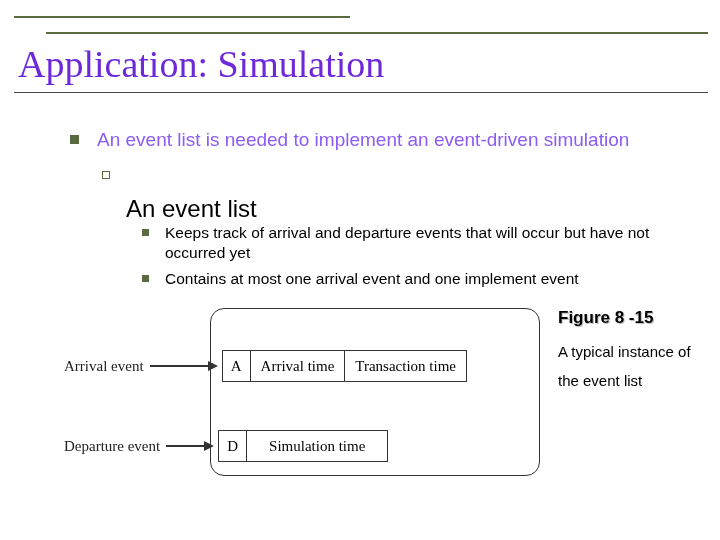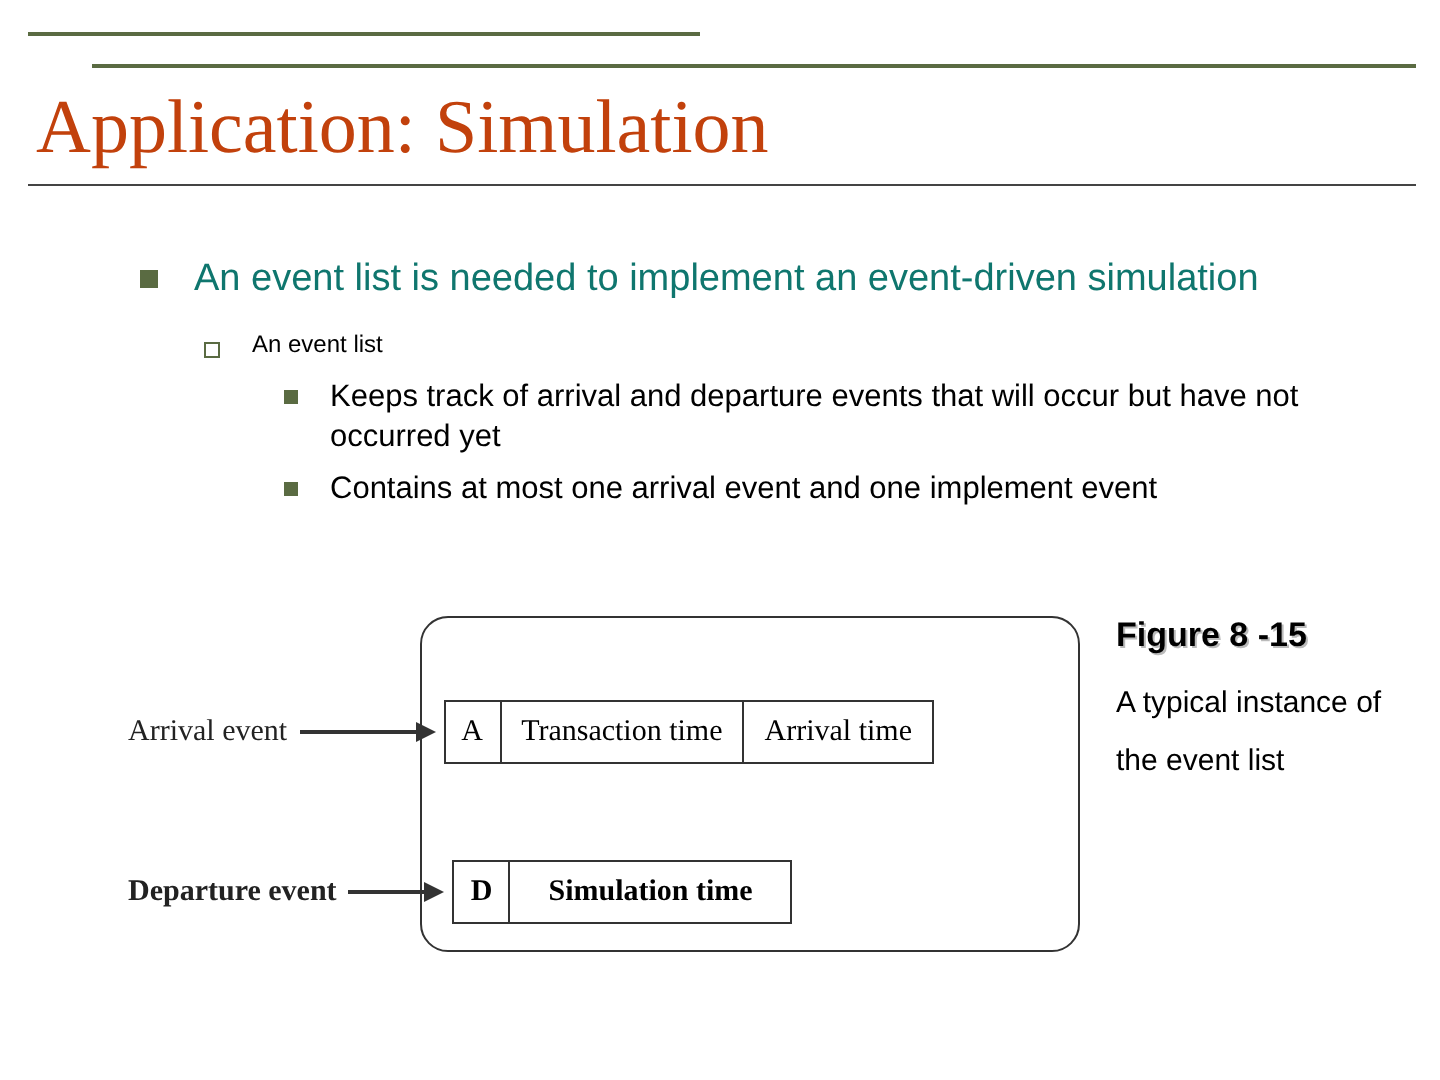--- a/index.html
+++ b/index.html
@@ -26,21 +26,21 @@
     width: 336px;
     height: 2px;
     background: #5a6b42;
   }
   .title {
     position: absolute;
     left: 18px;
     top: 42px;
     font-family: "Times New Roman", Times, serif;
     font-size: 38px;
-    color: #c2410c;
+    color: #6d28d9;
     font-weight: 400;
   }
   .title-underline {
     position: absolute;
     left: 14px;
     right: 12px;
     top: 92px;
     border-top: 1px solid #444;
   }
   .content {
@@ -55,24 +55,24 @@
     margin-top: 7px; margin-right: 18px;
   }
   .bullet-sq-sm {
     width: 7px; height: 7px; background: #5a6b42; flex: 0 0 7px;
     margin-top: 6px; margin-right: 16px;
   }
   .bullet-open {
     width: 8px; height: 8px; border: 1px solid #5a6b42; flex: 0 0 8px;
     margin-top: 6px; margin-right: 16px; background: #fff;
   }
-  .l1-text { font-size: 19px; color: #0f766e; line-height: 1.3; }
+  .l1-text { font-size: 19px; color: #8b5cf6; line-height: 1.3; }
   .l2 { margin-left: 32px; margin-top: 12px; }
-  .l2-text { font-size: 12px; color: #000; }
-  .l3 { margin-left: 72px; margin-top: 10px; }
+  .l2-text { font-size: 24px; color: #000; margin-top: 30px; }
+  .l3 { margin-left: 72px; margin-top: 0; }
   .l3-text { font-size: 15.5px; color: #000; line-height: 1.3; }
   .l3b { margin-top: 6px; }
 
   .figure-area {
     position: absolute;
     left: 64px;
     top: 308px;
     width: 630px;
   }
   .fig-frame {
@@ -85,21 +85,21 @@
     border-radius: 14px;
     background: #fff;
   }
   .event-row {
     position: absolute;
     display: flex;
     align-items: center;
     justify-content: flex-end;
   }
   .ev1 { left: 0; top: 42px; }
-  .ev2 { left: 0; top: 122px; font-weight: bold; }
+  .ev2 { left: 0; top: 122px; }
   .ev-label {
     font-family: "Times New Roman", Times, serif;
     font-size: 15px;
     color: #222;
     white-space: nowrap;
   }
   .arrow {
     display: flex; align-items: center; margin: 0 4px 0 6px;
   }
   .arrow-line { height: 1.5px; background: #333; }
@@ -165,22 +165,22 @@
   <div class="fig-frame"></div>
 
   <div class="event-row ev1">
     <span class="ev-label">Arrival event</span>
     <span class="arrow">
       <span class="arrow-line" style="width:58px"></span>
       <span class="arrow-head"></span>
     </span>
     <span class="node-box">
       <span class="node-cell cell-narrow">A</span>
+      <span class="node-cell">Arrival time</span>
       <span class="node-cell">Transaction time</span>
-      <span class="node-cell">Arrival time</span>
     </span>
   </div>
 
   <div class="event-row ev2">
     <span class="ev-label">Departure event</span>
     <span class="arrow">
       <span class="arrow-line" style="width:38px"></span>
       <span class="arrow-head"></span>
     </span>
     <span class="node-box">

